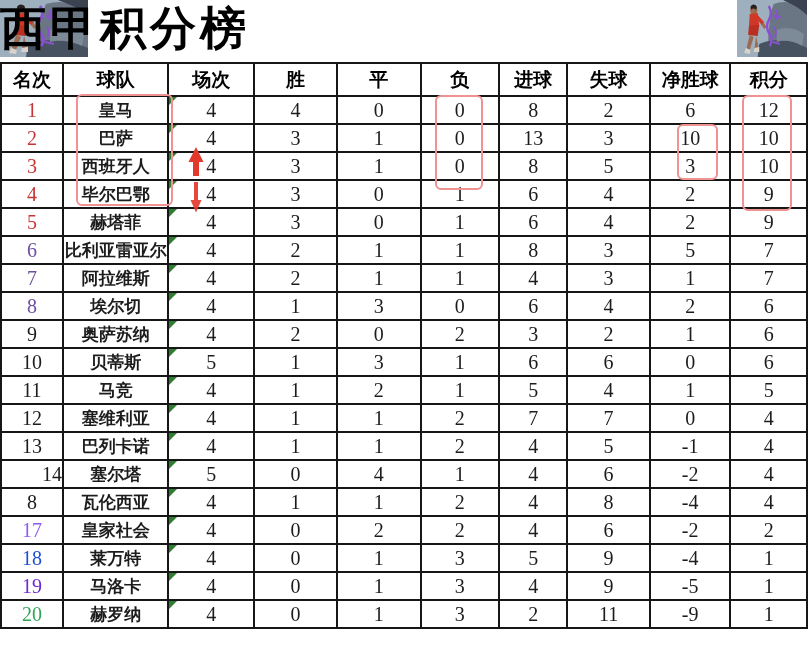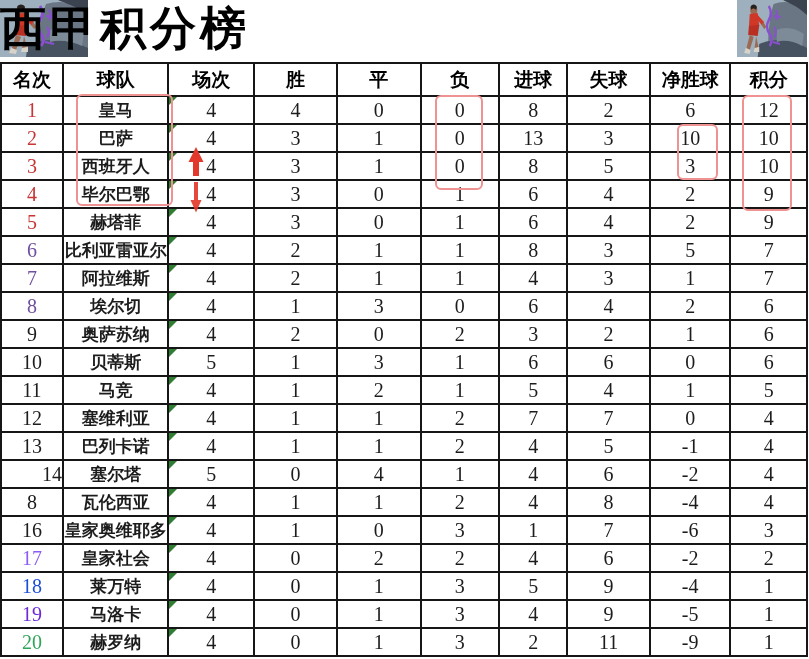--- a/index.html
+++ b/index.html
@@ -281,32 +281,20 @@
           <td class="col-played"><span class="flag"></span>4</td>
           <td class="col-win">1</td>
           <td class="col-draw">1</td>
           <td class="col-loss">2</td>
           <td class="col-gf">4</td>
           <td class="col-ga">8</td>
           <td class="col-gd">-4</td>
           <td class="col-pts">4</td>
         </tr>
         <tr>
-          <td class="col-rank" style="color: rgb(29, 29, 29);">16</td>
-          <td class="col-team">皇家奥维耶多</td>
-          <td class="col-played"><span class="flag"></span>4</td>
-          <td class="col-win">1</td>
-          <td class="col-draw">0</td>
-          <td class="col-loss">3</td>
-          <td class="col-gf">1</td>
-          <td class="col-ga">7</td>
-          <td class="col-gd">-6</td>
-          <td class="col-pts">3</td>
-        </tr>
-        <tr>
           <td class="col-rank" style="color: #8b5cf6; margin-top: 28px;">17</td>
           <td class="col-team">皇家社会</td>
           <td class="col-played"><span class="flag"></span>4</td>
           <td class="col-win">0</td>
           <td class="col-draw">2</td>
           <td class="col-loss">2</td>
           <td class="col-gf">4</td>
           <td class="col-ga">6</td>
           <td class="col-gd">-2</td>
           <td class="col-pts">2</td>

